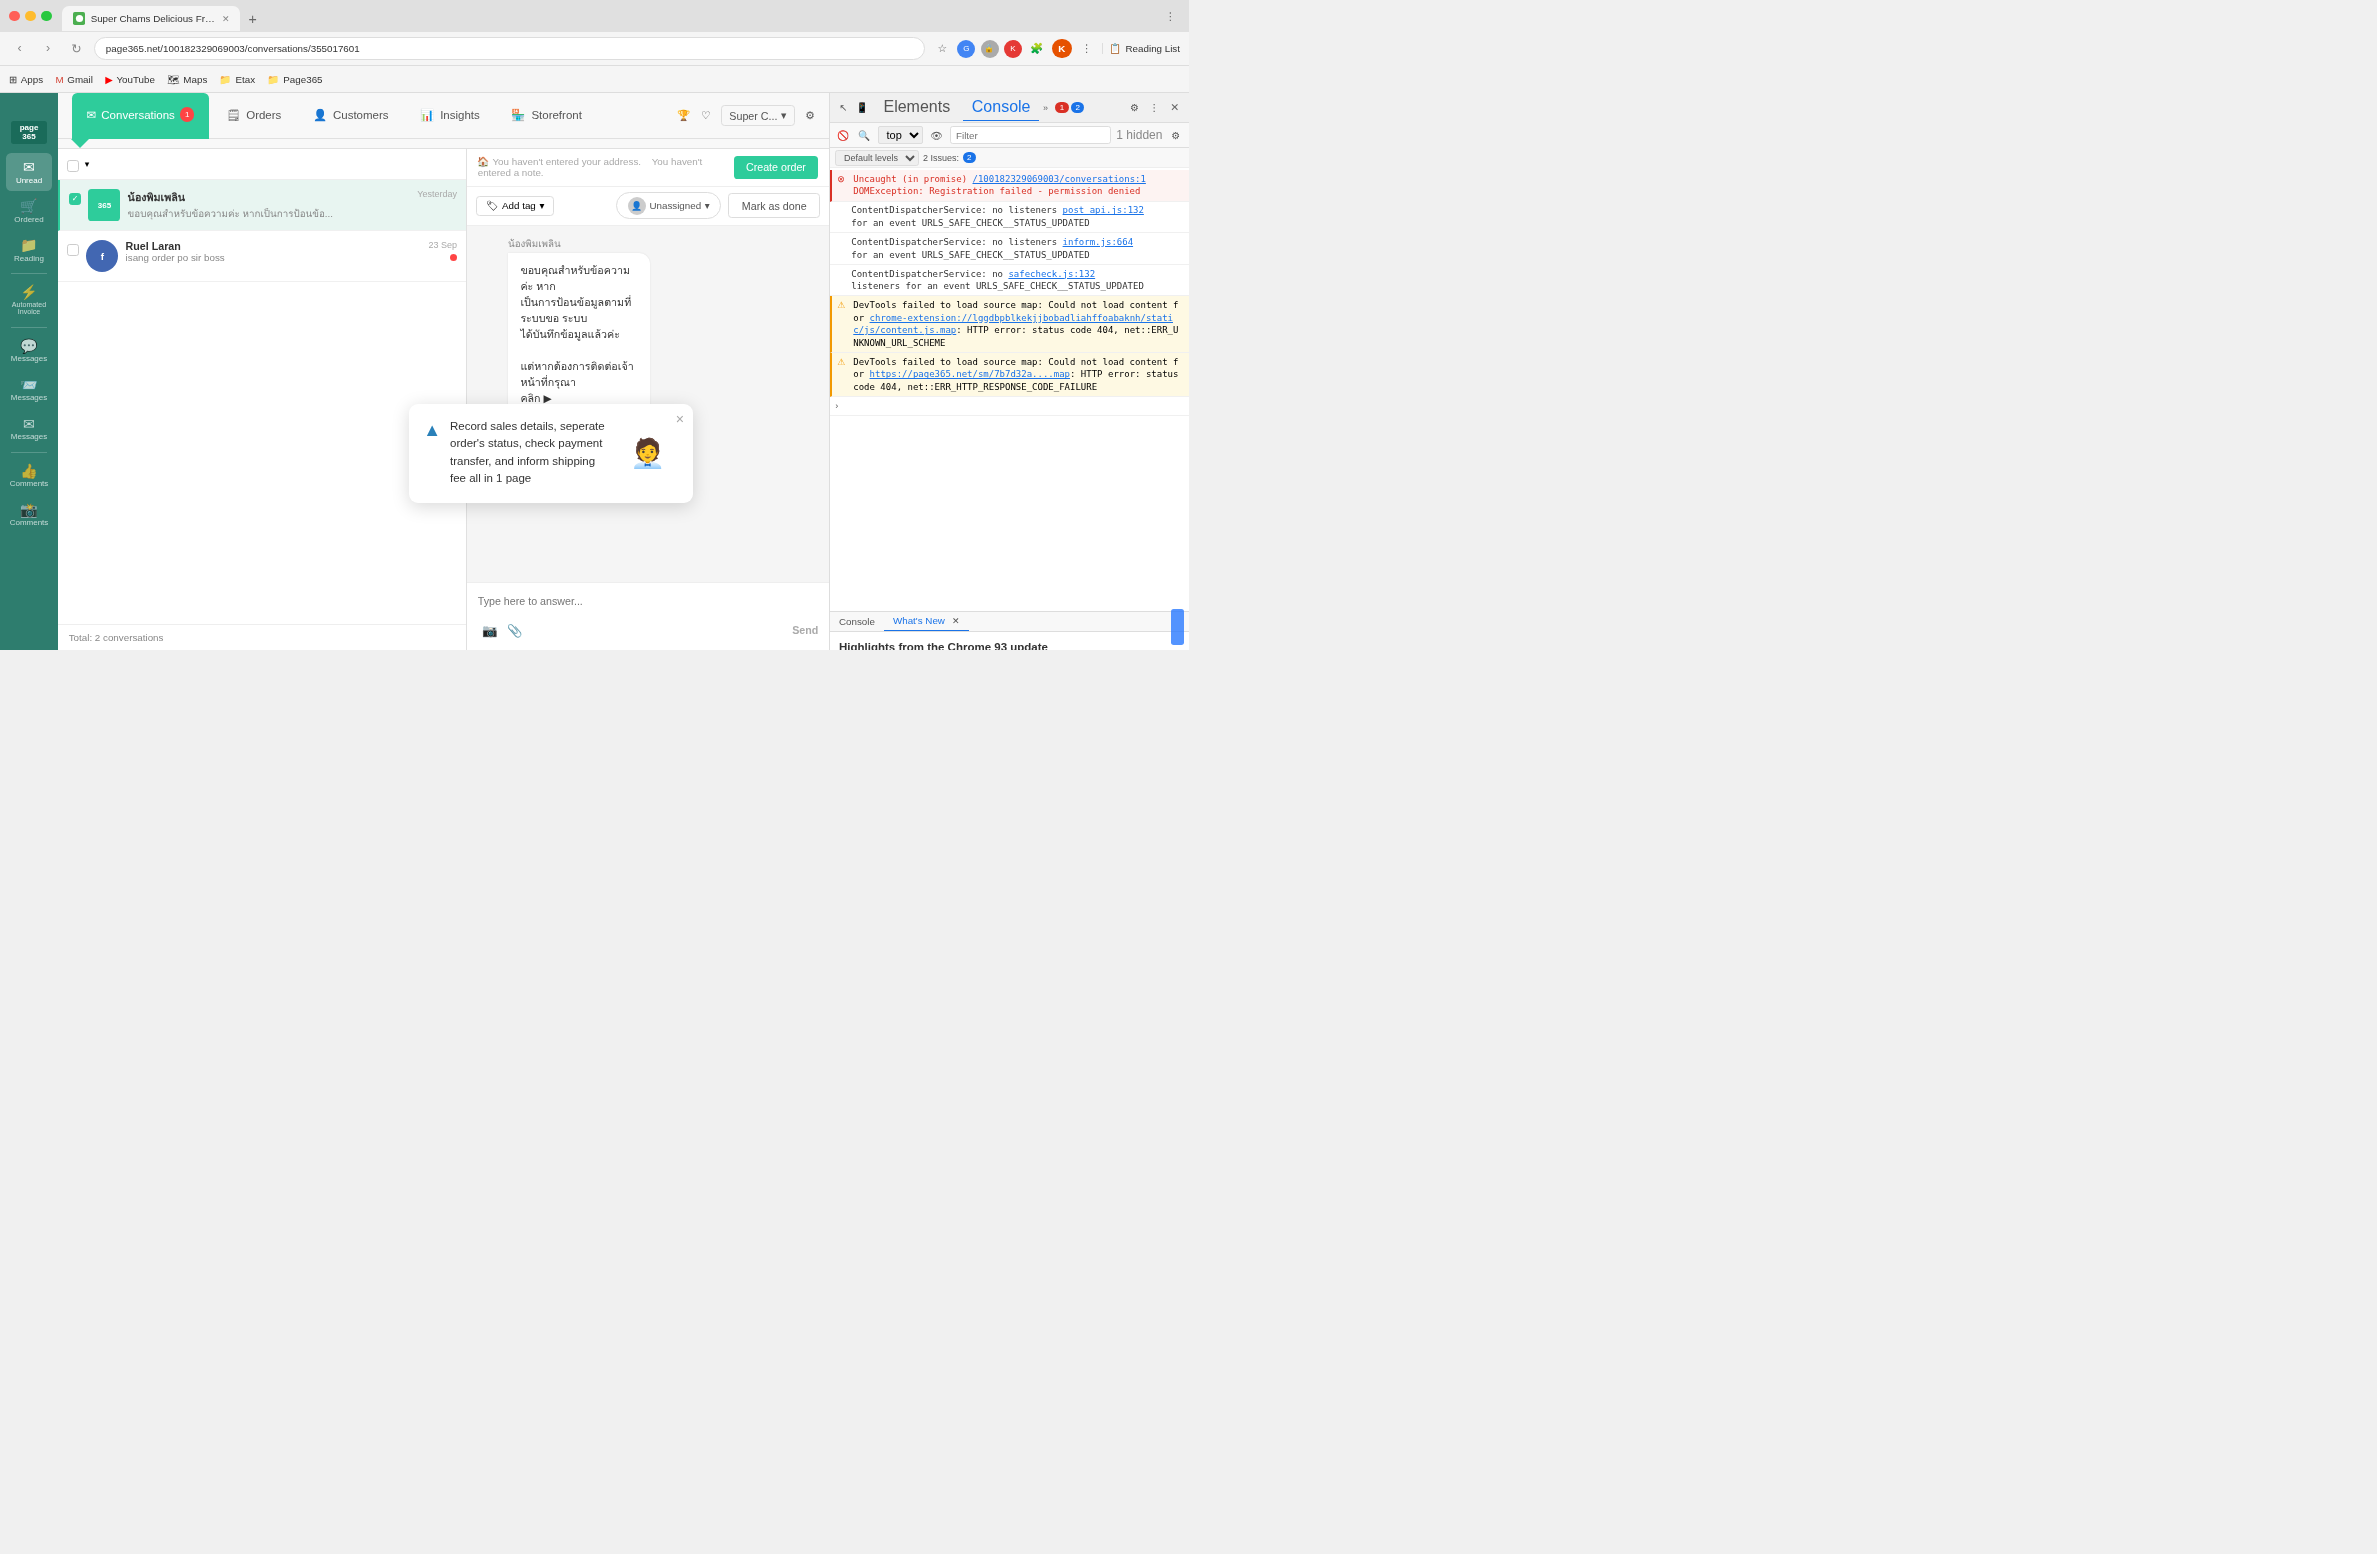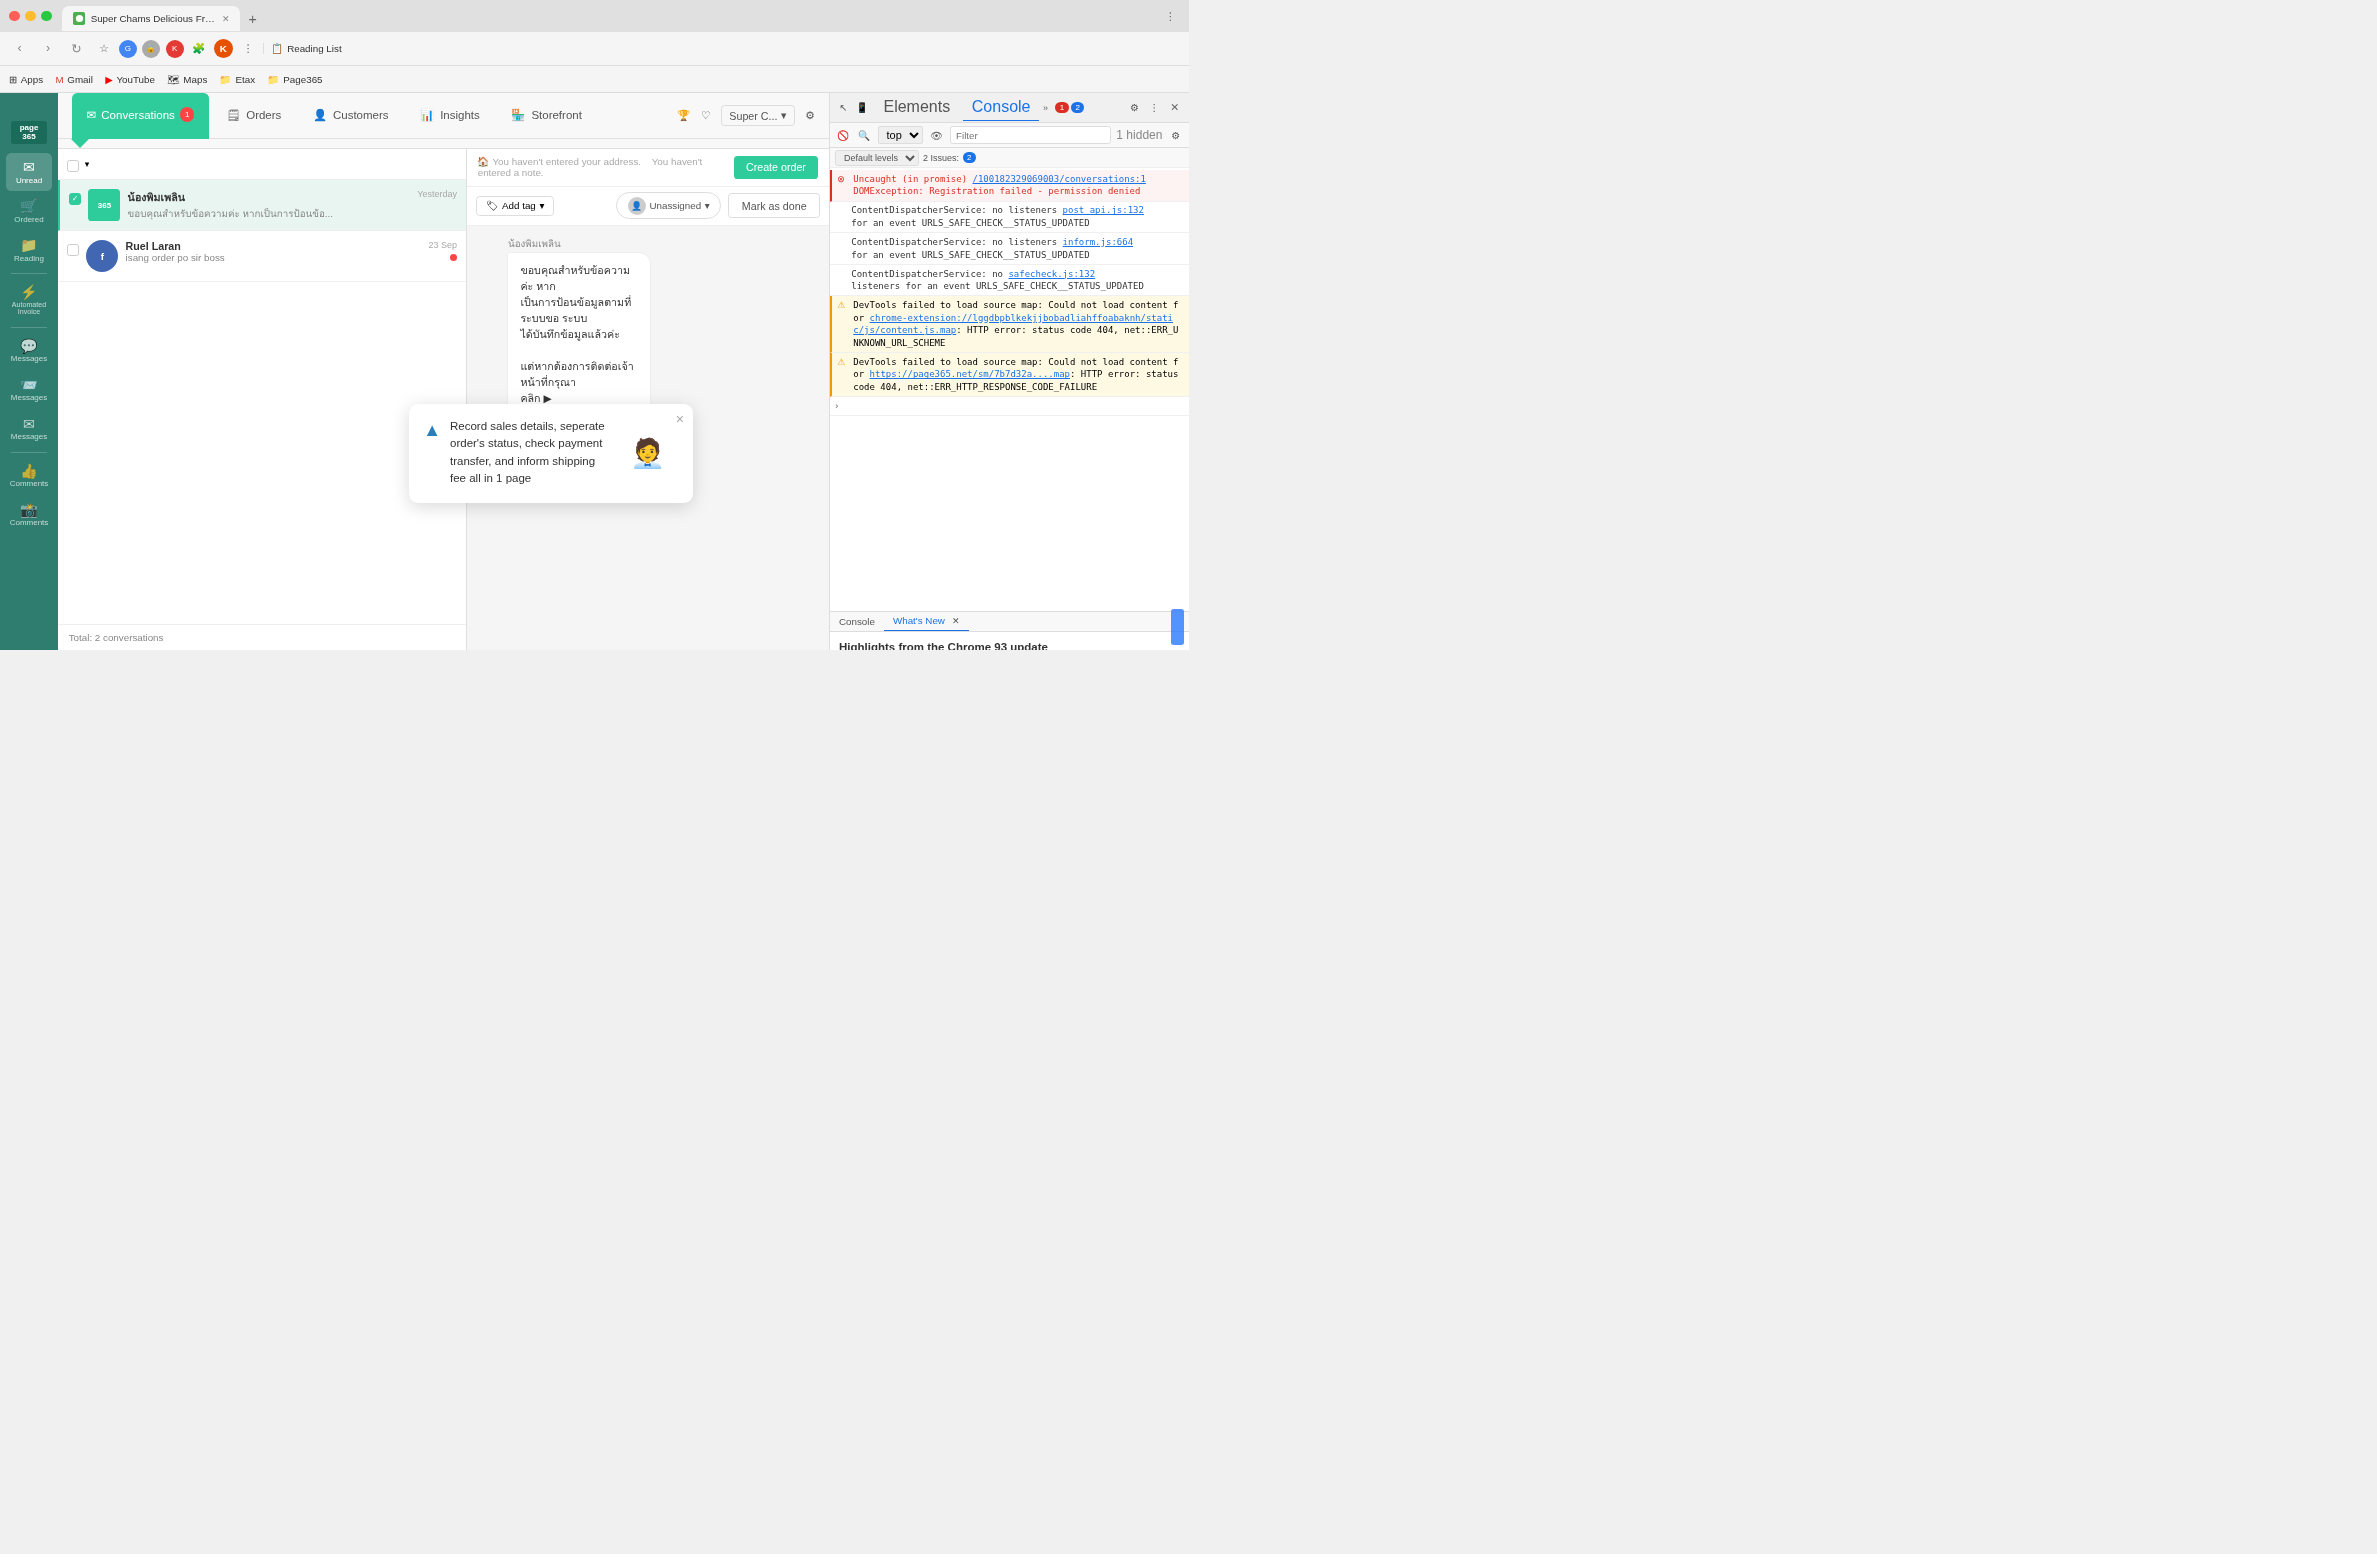--- a/index.html
+++ b/index.html
@@ -146,20 +146,23 @@
       </div>
       <div class="tab-new">+</div>
     </div>
     <div class="toolbar-icon" style="margin-left:auto;">⋮</div>
   </div>
 
   <div class="toolbar-bar">
     <div class="nav-btn">‹</div>
     <div class="nav-btn">›</div>
     <div class="nav-btn">↻</div>
+    <div class="address-bar">
+      <span>page365.net/100182329069003/conversations/355017601</span>
+    </div>
     <div style="display:flex; gap:5.3px; align-items:center;">
       <div class="toolbar-icon">☆</div>
       <div class="toolbar-icon" style="width:18px;height:18px;border-radius:50%;background:#4285f4;display:flex;align-items:center;justify-content:center;color:white;font-size:8px;">G</div>
       <div class="toolbar-icon" style="width:18px;height:18px;border-radius:50%;background:#aaa;display:flex;align-items:center;justify-content:center;color:white;font-size:8px;">🔒</div>
       <div class="toolbar-icon" style="width:18px;height:18px;border-radius:50%;background:#e53935;display:flex;align-items:center;justify-content:center;color:white;font-size:8px;">K</div>
       <div class="toolbar-icon">🧩</div>
       <div class="toolbar-icon" style="width:19.5px;height:19.5px;border-radius:50%;background:#e65100;display:flex;align-items:center;justify-content:center;color:white;font-size:9.8px;font-weight:bold;">K</div>
       <div class="toolbar-icon">⋮</div>
       <div style="display:flex; align-items:center; gap:3.6px; font-size:9.8px; color:#333; border-left:0.9px solid #ddd; padding-left:7.1px;">
         <span>📋</span>
@@ -364,20 +367,28 @@
                   <a href="#">https://m.me/page365app</a><br>
                   ดูวิธีการใช้งาน ▶<br>
                   <a href="#">https://www.page365.net/page365<br>manual</a>
                 </div>
                 <div class="msg-time">17:20</div>
               </div>
             </div>
           </div>
         </div>
 
+        <div class="chat-input-area">
+          <input class="chat-input" type="text" placeholder="Type here to answer..." style="">
+          <div class="chat-input-toolbar">
+            <div class="chat-input-icon">📷</div>
+            <div class="chat-input-icon">📎</div>
+            <div class="send-btn">Send</div>
+          </div>
+        </div>
       </div>
 
       <div class="tooltip-popup" style="position:absolute; top: 311px; left: 409px;">
         <div style="color:#2980b9; font-size:18px; margin-top:1.8px;">▲</div>
         <div class="tooltip-text">Record sales details, seperate order's status, check payment transfer, and inform shipping fee all in 1 page</div>
         <div style="width:62px;height:71px;background:linear-gradient(#ffd;#ffa);border-radius:7.1px;display:flex;align-items:center;justify-content:center;font-size:28.4px;">🧑‍💼</div>
         <div class="tooltip-close" style="position:absolute;top:7.1px;right:9px;font-size:14.2px;cursor:pointer;color:#aaa;">×</div>
       </div>
     </div>
   </div>

